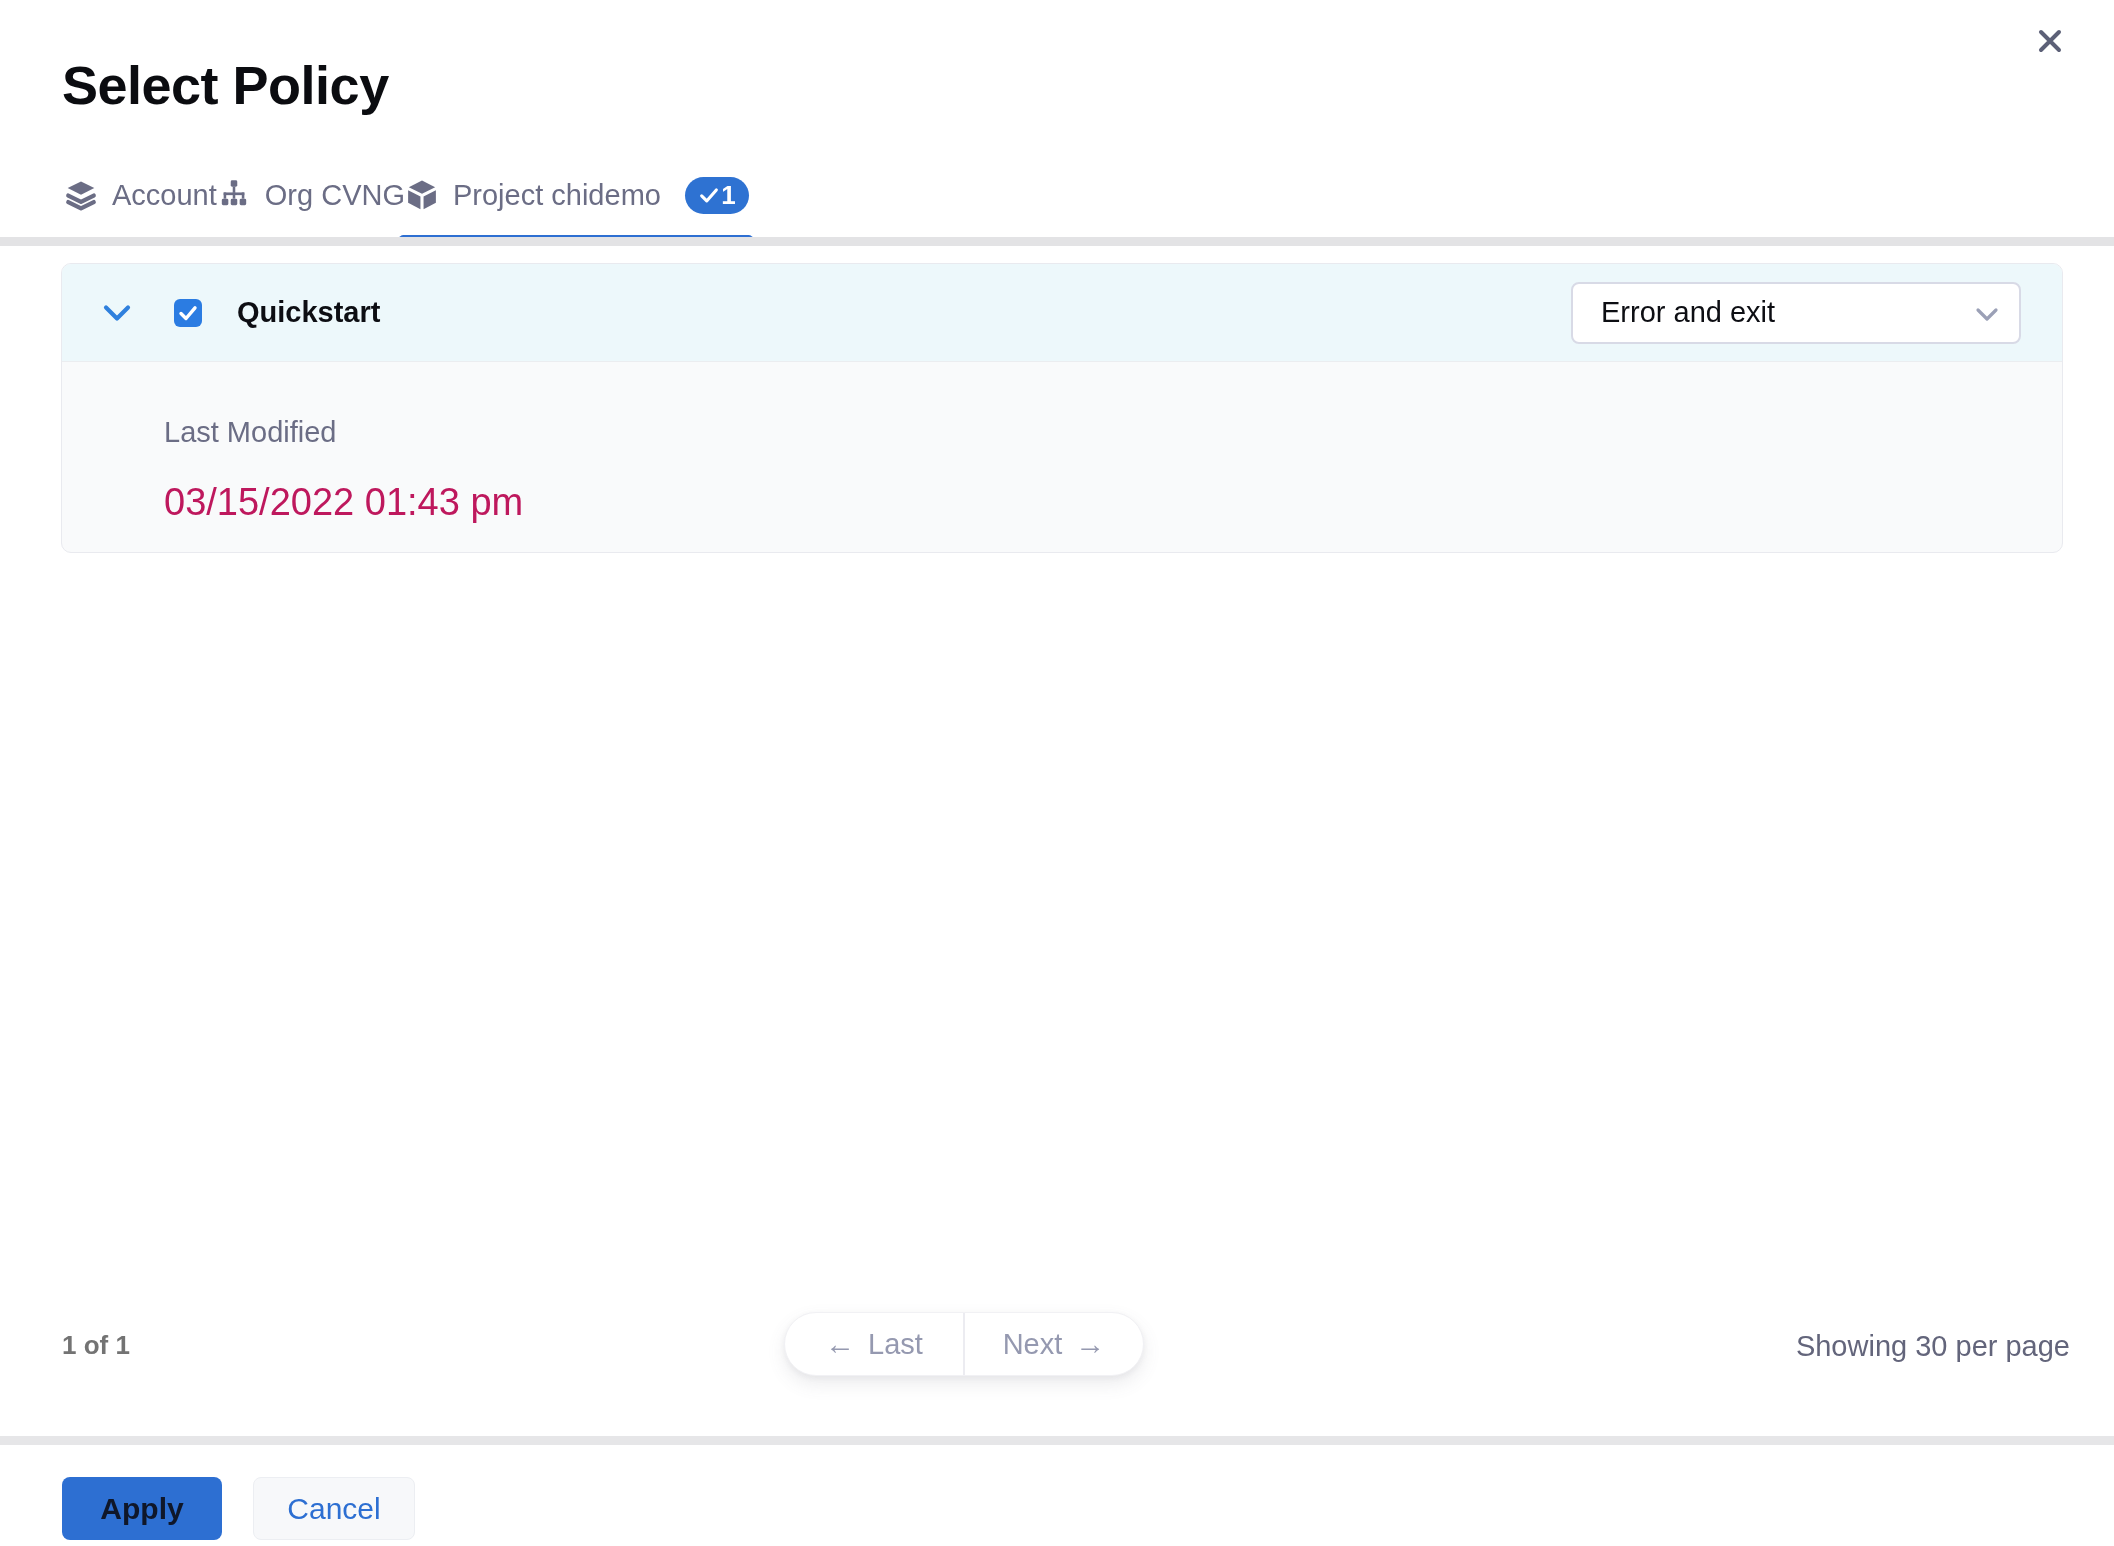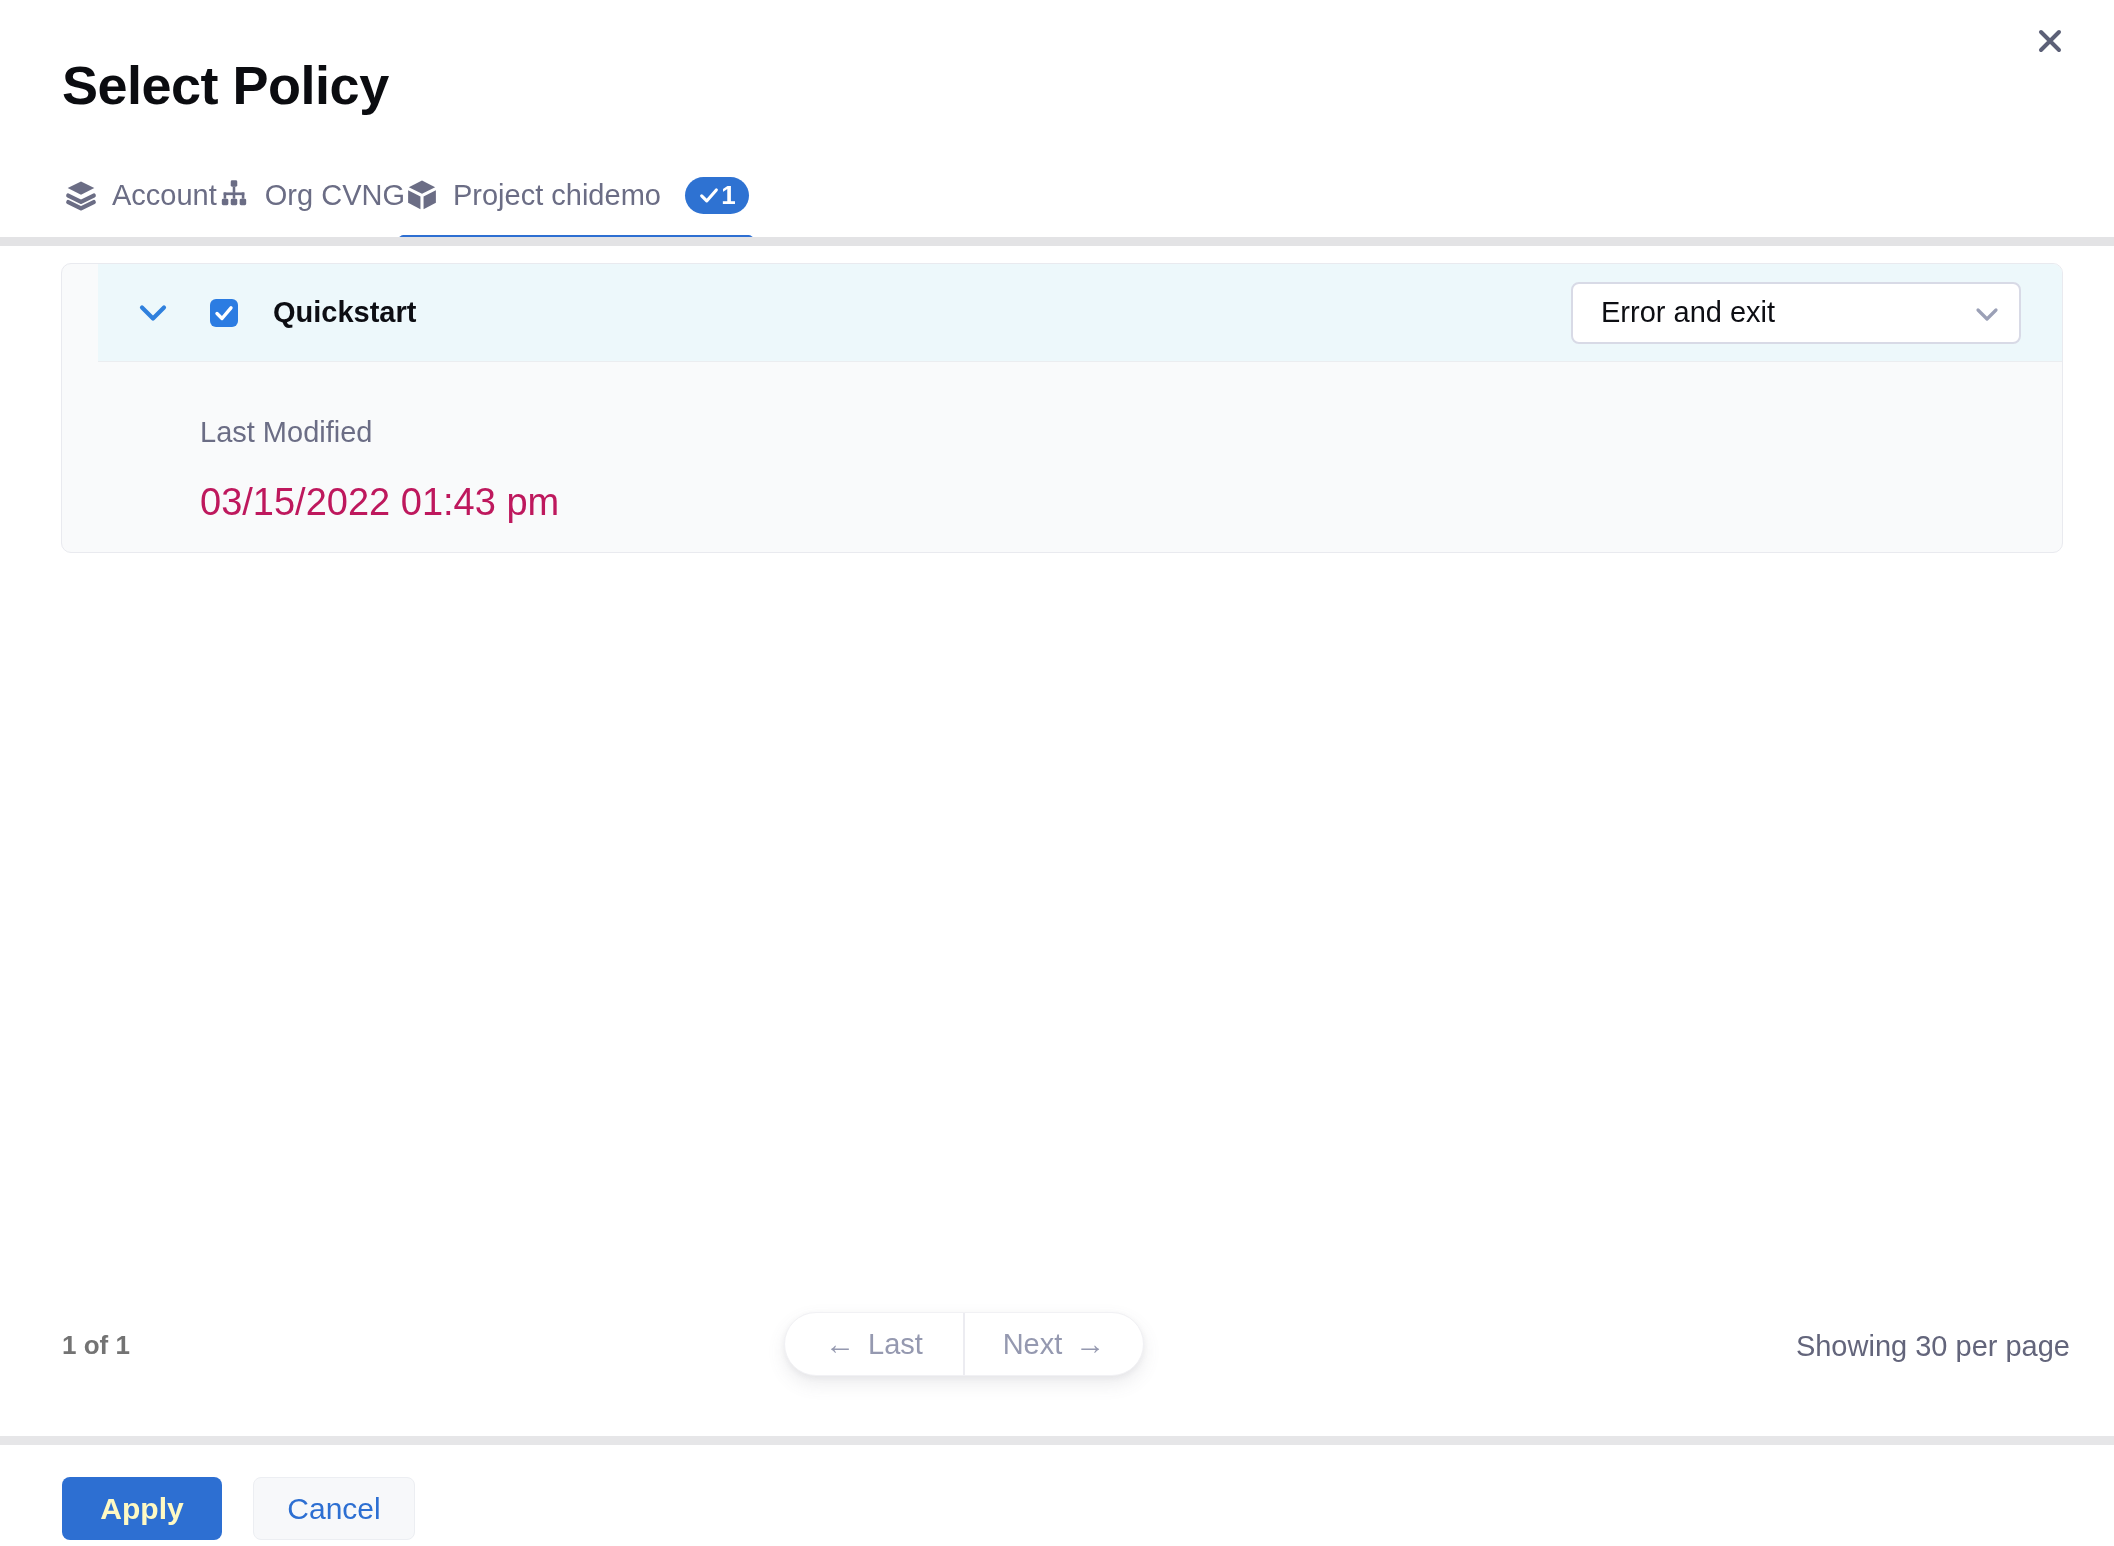--- a/index.html
+++ b/index.html
@@ -12,21 +12,21 @@
 
   
   .tabs{position:absolute;left:64px;top:170px;height:50px;display:flex;align-items:center;}
   .tab{position:relative;display:flex;align-items:center;gap:14px;font-size:29px;color:#6b6d85;cursor:pointer;white-space:nowrap;}
   .tab svg{display:block;flex:0 0 auto;}
   .tab-underline{position:absolute;left:-6px;right:-4px;top:58px;height:9px;border-radius:5px;background:#2E6FD2;}
   .count-badge{margin-left:10px;display:inline-flex;align-items:center;justify-content:center;gap:1px;background:#2E72D2;color:#ffffff;height:37px;min-width:64px;padding:0 12px;border-radius:999px;font-size:26px;font-weight:700;box-sizing:border-box;}
   .tabs-divider{position:absolute;left:0;top:237px;width:2114px;height:9px;background:#e3e3e5;}
 
   
-  .card{position:absolute;left:61px;top:263px;width:2002px;height:290px;border:1px solid #e9eaef;border-radius:10px;background:#F9FAFB;box-sizing:border-box;overflow:hidden;padding-left:36px;}
+  .card{position:absolute;left:61px;top:263px;width:2002px;height:290px;border:1px solid #e9eaef;border-radius:10px;background:#F9FAFB;box-sizing:border-box;overflow:hidden;}
   .card-header{height:97px;background:#EDF8FB;display:flex;align-items:center;padding:0 41px 0 40px;box-sizing:border-box;cursor:pointer;}
   .row-chevron{width:30px;height:18px;flex:0 0 auto;cursor:pointer;}
   .checkbox{width:28px;height:28px;background:#2B7CE2;border-radius:6px;margin-left:42px;display:flex;align-items:center;justify-content:center;flex:0 0 auto;cursor:pointer;}
   .policy-name{margin-left:35px;font-size:29px;font-weight:700;color:#0d0e13;}
   .flex-spacer{flex:1;}
   .action-select{width:450px;height:62px;background:#ffffff;border:2px solid #d8dae6;border-radius:8px;display:flex;align-items:center;padding:0 20px 0 28px;box-sizing:border-box;font-size:29px;color:#0d0e13;cursor:pointer;}
   .action-select .flex-spacer{flex:1;}
   .card-body{border-top:1px solid #ebedf0;padding:54px 0 0 102px;box-sizing:border-box;background:#F9FAFB;}
   .detail-label{font-size:29px;color:#6b6d85;}
   .detail-value{margin-top:32px;font-size:38px;color:#be185d;}
@@ -34,21 +34,21 @@
   
   .page-info{position:absolute;left:62px;top:1330px;font-size:26px;font-weight:600;color:#737373;}
   .pager{position:absolute;left:784px;top:1312px;width:360px;height:64px;background:#ffffff;border:1px solid #f1f1f4;border-radius:999px;box-shadow:0 2px 6px rgba(40,41,61,.05),0 8px 18px rgba(96,97,112,.12);display:flex;box-sizing:border-box;overflow:hidden;}
   .pager-half{flex:1;display:flex;align-items:center;justify-content:center;gap:13px;font-size:29px;color:#9599b0;background:none;border:none;cursor:pointer;font-family:inherit;}
   .pager-divider{width:2px;background:#ececf1;}
   .arrow-glyph{font-size:30px;line-height:1;color:#9599b0;}
   .showing{position:absolute;top:1330px;right:44px;font-size:29px;color:#63657b;}
 
   
   .footer-divider{position:absolute;left:0;top:1436px;width:2114px;height:9px;background:#e6e6e8;}
-  .apply-btn{position:absolute;left:62px;top:1477px;width:160px;height:63px;background:#2D6FD2;border:none;border-radius:8px;color:#fef9c3;font-size:30px;font-weight:600;display:flex;align-items:center;justify-content:center;cursor:pointer;font-family:inherit;}
+  .apply-btn{position:absolute;left:62px;top:1477px;width:160px;height:63px;background:#2D6FD2;border:none;border-radius:8px;color:#0f172a;font-size:30px;font-weight:600;display:flex;align-items:center;justify-content:center;cursor:pointer;font-family:inherit;}
   .cancel-btn{position:absolute;left:253px;top:1477px;width:162px;height:63px;background:#f7f8fa;border:1px solid #eceef2;border-radius:8px;color:#2D6FD2;font-size:30px;font-weight:500;display:flex;align-items:center;justify-content:center;cursor:pointer;box-sizing:border-box;font-family:inherit;}
 </style>
 </head>
 <body>
 
 <div class="screen">
 
   <button class="close-btn">
     <span>
       <svg width="36" height="36" viewBox="0 0 36 36">

